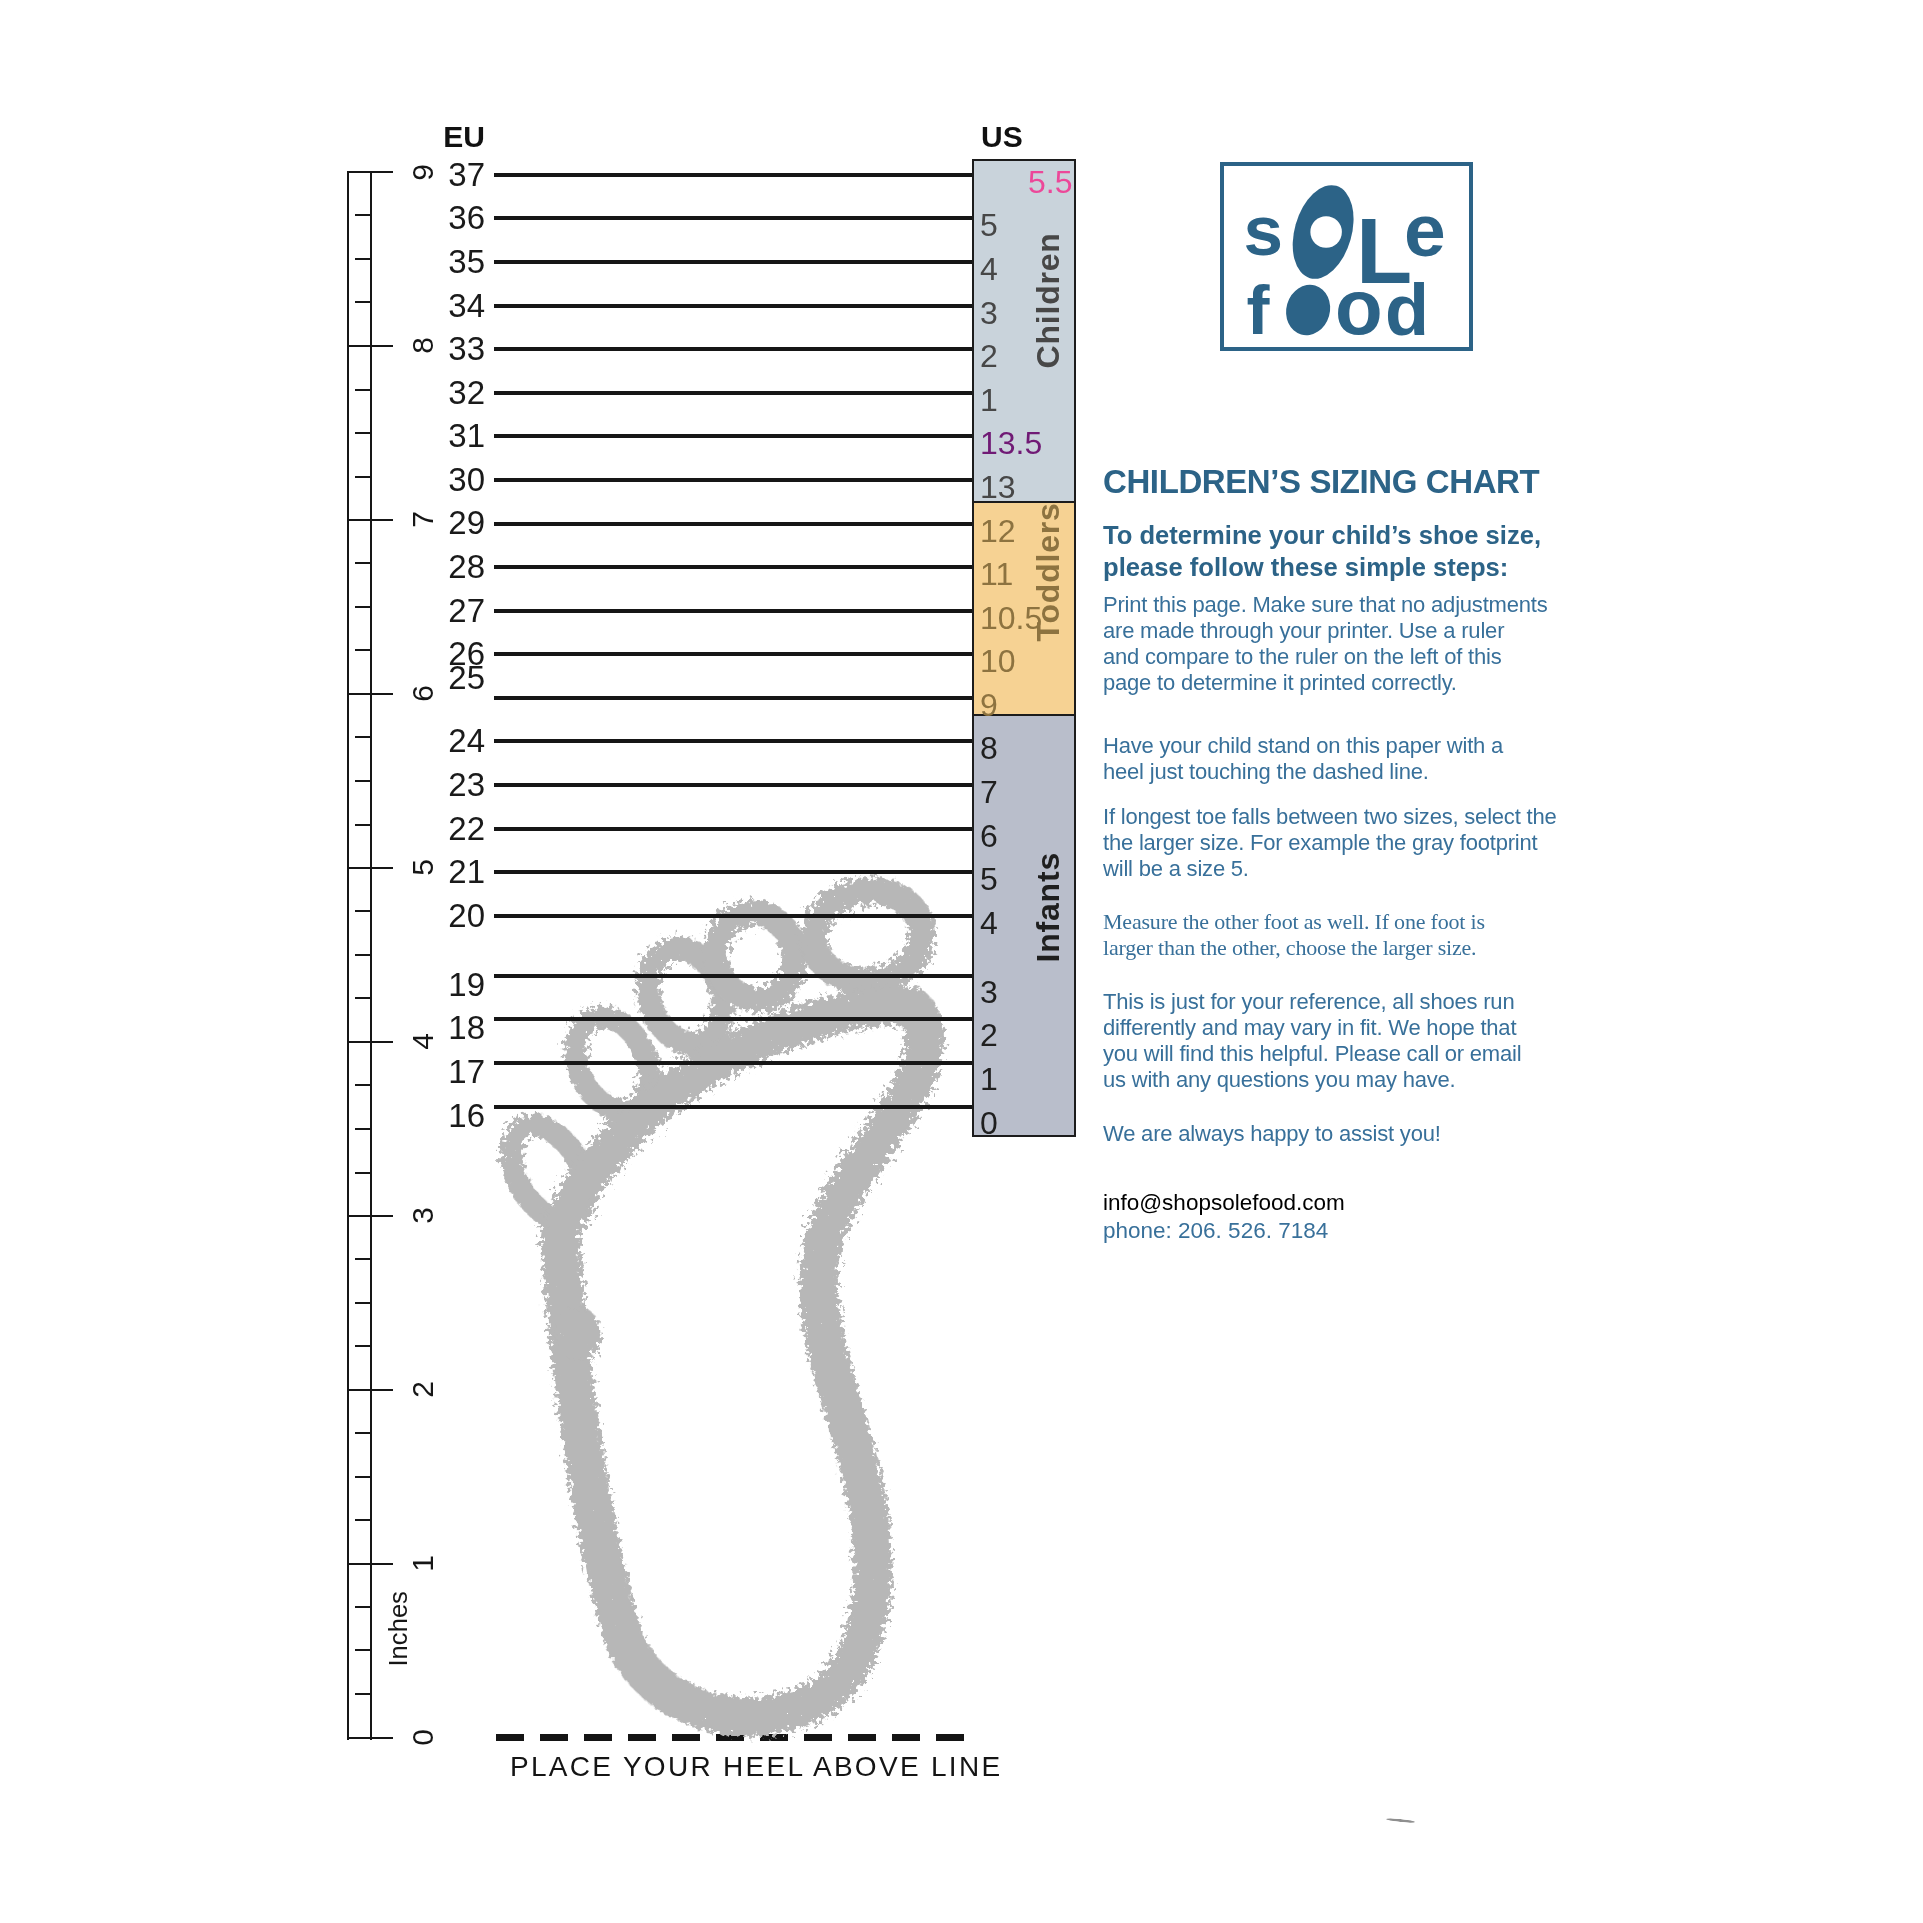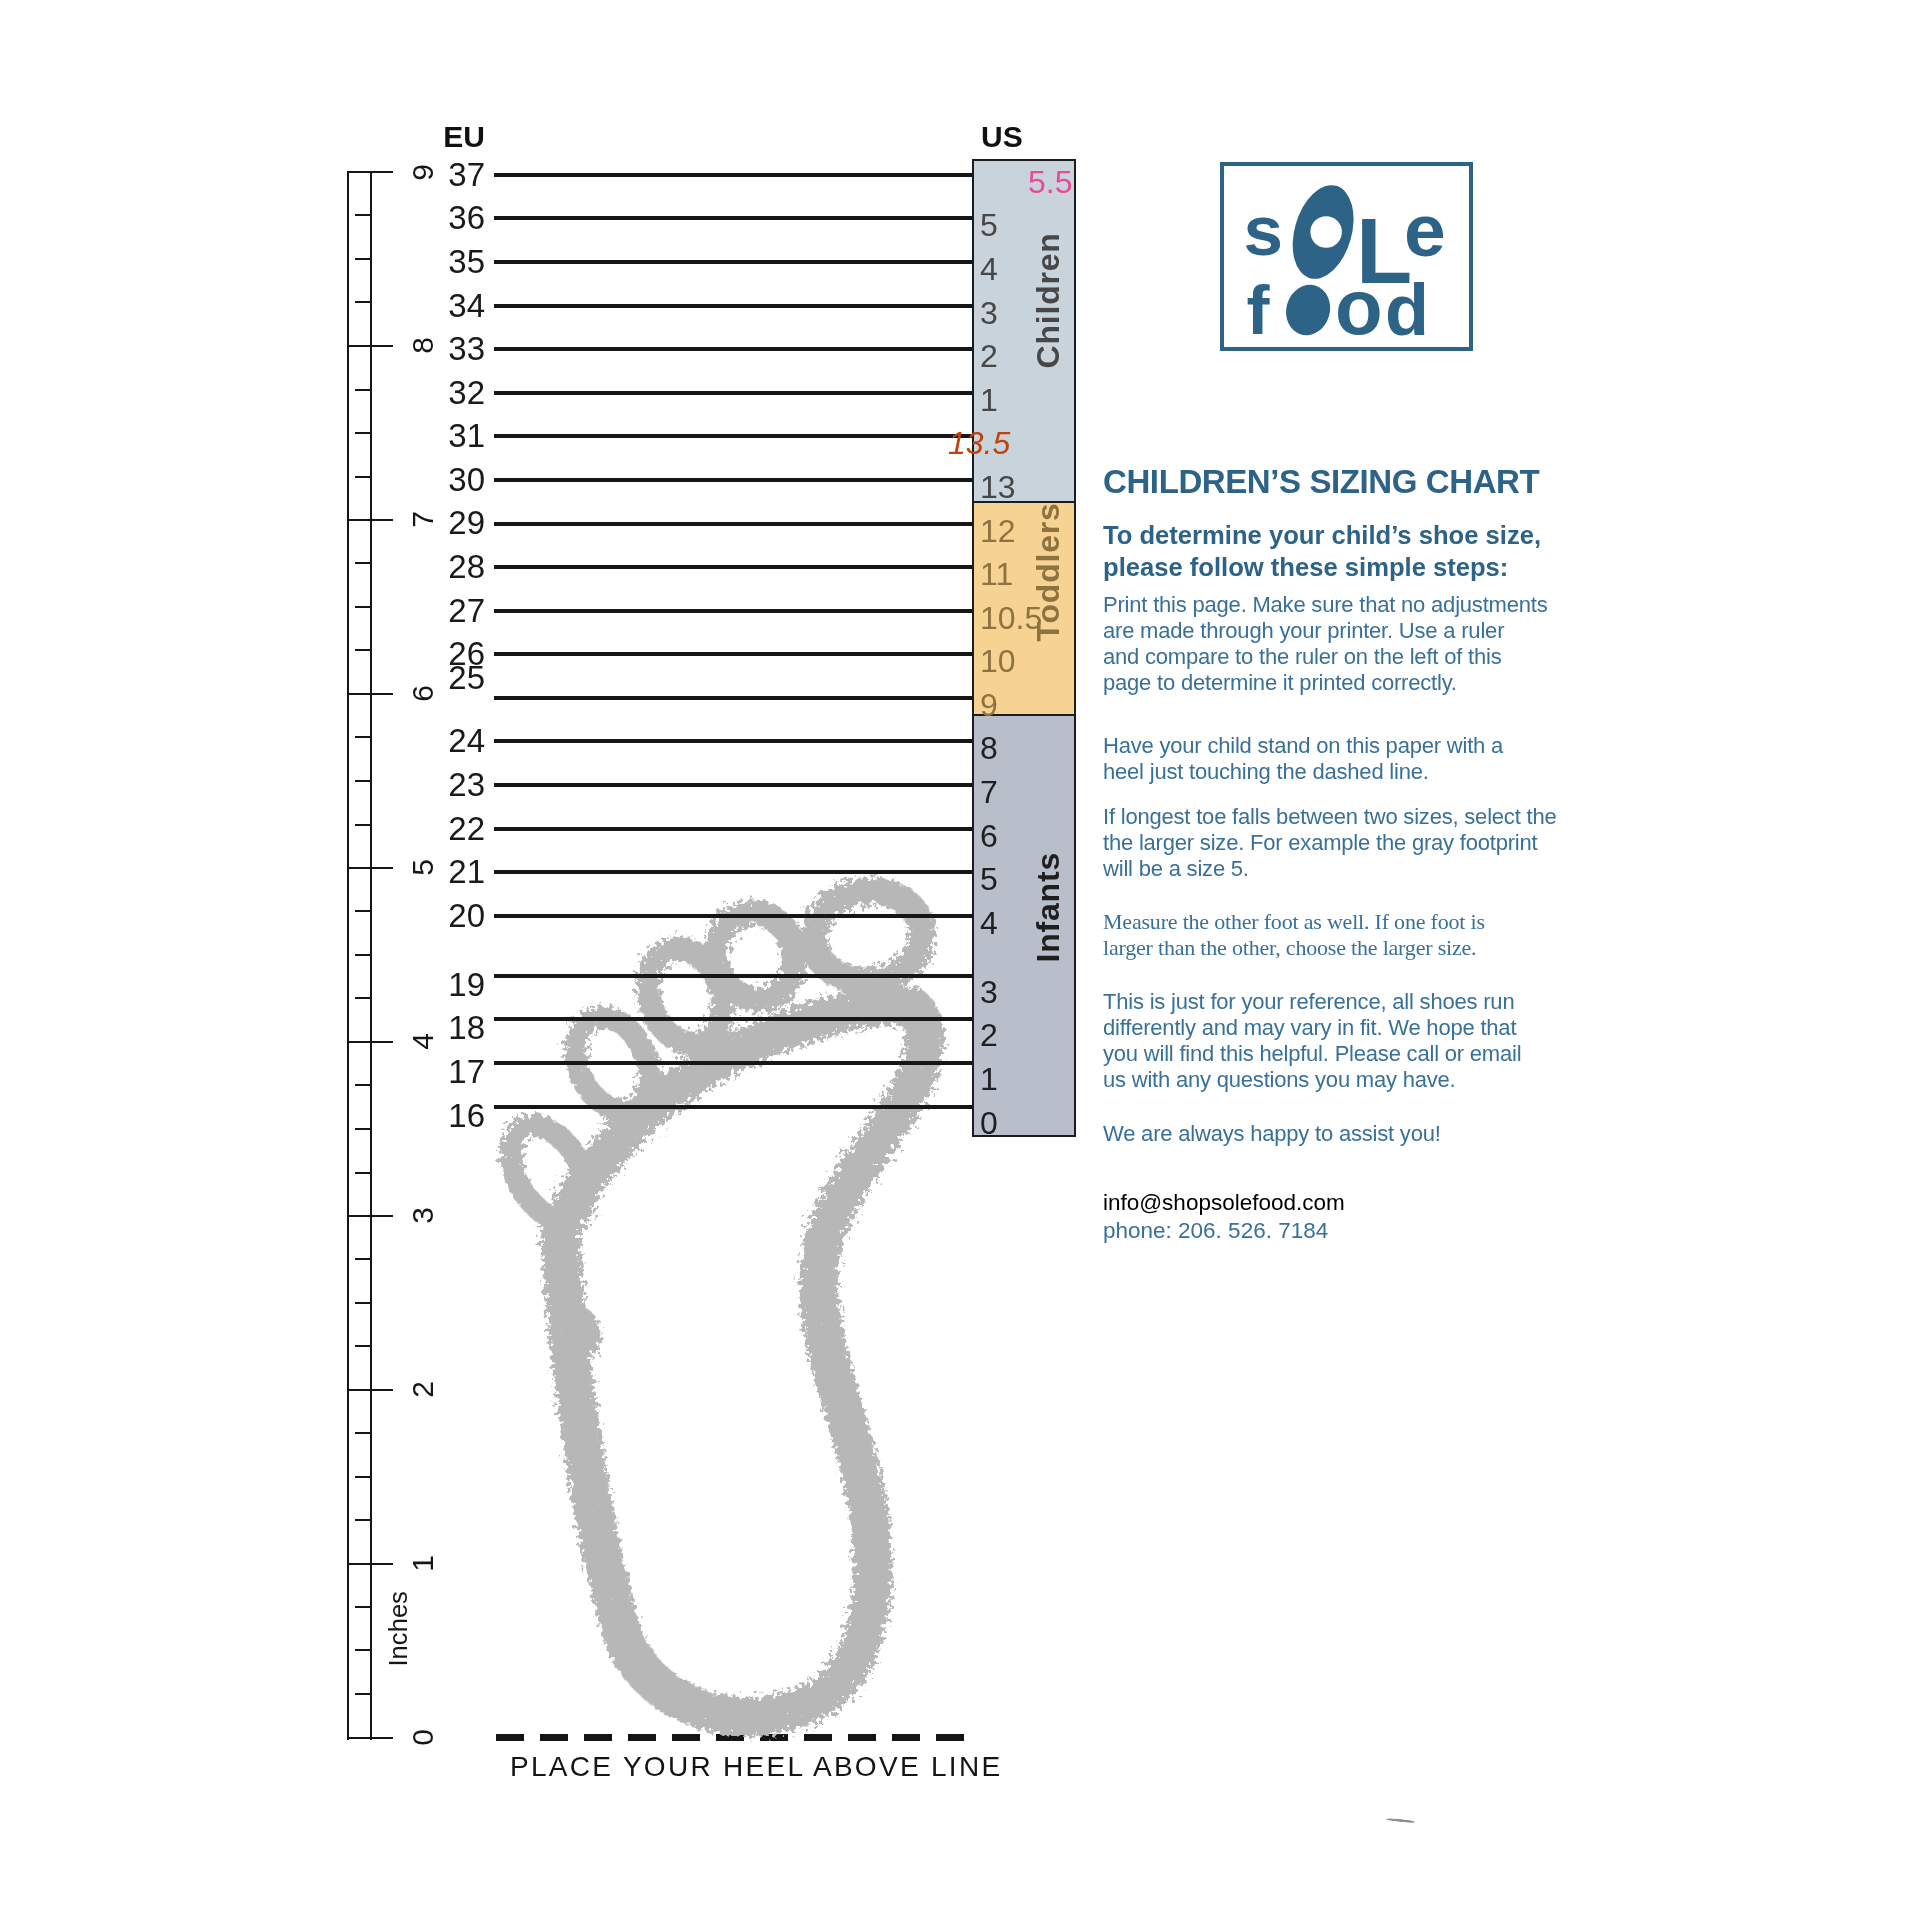--- a/index.html
+++ b/index.html
@@ -118,21 +118,21 @@
       <div class="us-label" style="left: 980px; top: 338px; color: rgb(71, 71, 71); z-index: 3;">2</div>
     </div>
     <div>
       <div class="eu-label" style="left: 361px; top: 373px;">32</div>
       <div class="size-line" style="left: 494px; top: 391px; width: 478px; z-index: 2;"></div>
       <div class="us-label" style="left: 980px; top: 382px; color: rgb(71, 71, 71); z-index: 3;">1</div>
     </div>
     <div>
       <div class="eu-label" style="left: 361px; top: 416px;">31</div>
       <div class="size-line" style="left: 494px; top: 434px; width: 478px; z-index: 2;"></div>
-      <div class="us-label" style="left: 948px; top: 425px; color: #c2410c; z-index: 3; font-style: italic;">13.5</div>
+      <div class="us-label" style="left: 980px; top: 425px; color: #701a75; z-index: 3;">13.5</div>
     </div>
     <div>
       <div class="eu-label" style="left: 361px; top: 460px;">30</div>
       <div class="size-line" style="left: 494px; top: 478px; width: 478px; z-index: 2;"></div>
       <div class="us-label" style="left: 980px; top: 469px; color: rgb(71, 71, 71); z-index: 3;">13</div>
     </div>
     <div>
       <div class="eu-label" style="left: 361px; top: 503px;">29</div>
       <div class="size-line" style="left: 494px; top: 522px; width: 478px; z-index: 2;"></div>
       <div class="us-label" style="left: 980px; top: 513px; color: rgb(141, 115, 64); z-index: 3;">12</div>

